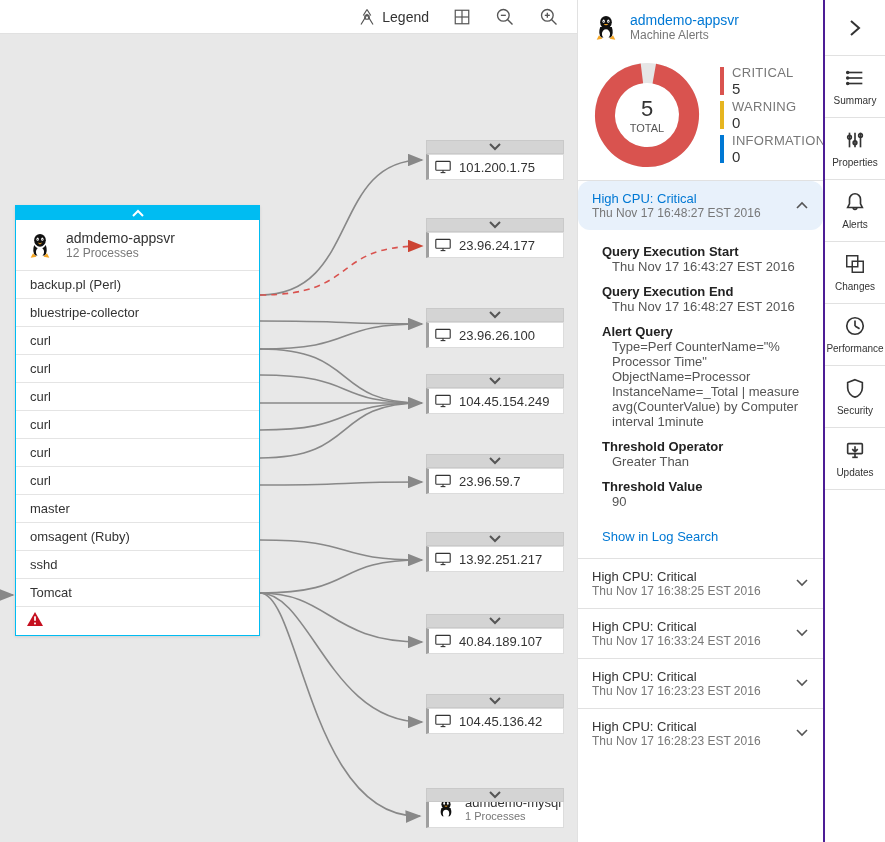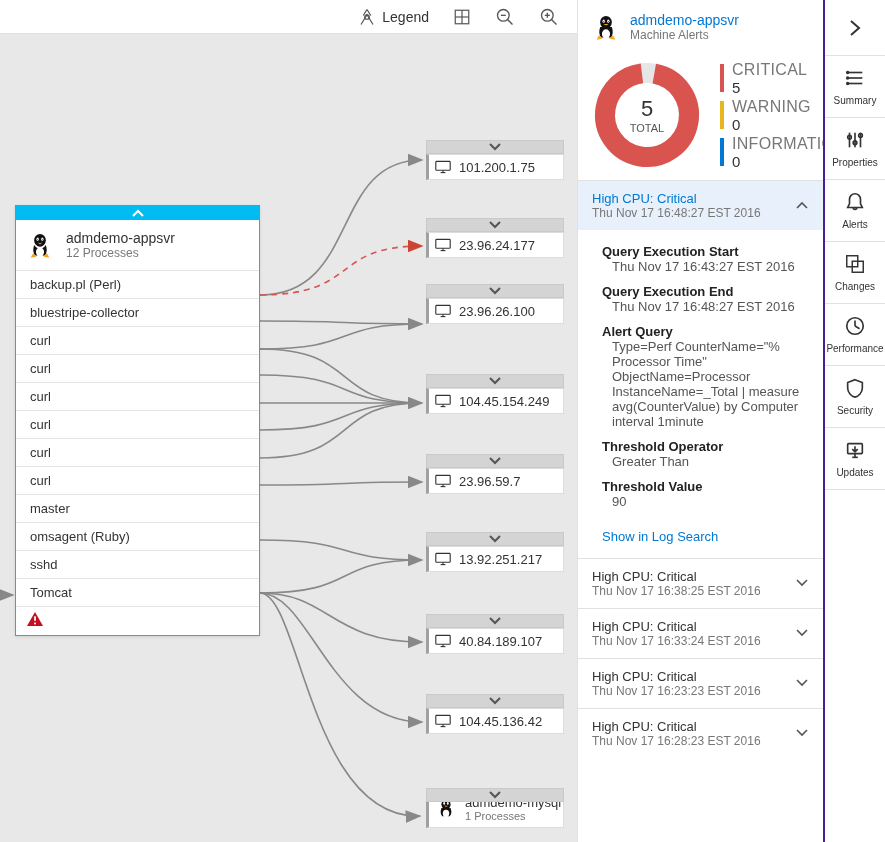--- a/index.html
+++ b/index.html
@@ -137,28 +137,29 @@
     display: flex; flex-direction: column; align-items: center; justify-content: center;
   }
   .donut-center .big { font-size: 22px; color: #333; }
   .donut-center .small { font-size: 11px; color: #555; }
   .sev-list { display: flex; flex-direction: column; gap: 2px; }
   .sev-item { display: flex; align-items: center; gap: 8px; }
   .sev-bar { width: 4px; height: 28px; }
   .sev-bar.critical { background: #d9534f; }
   .sev-bar.warning { background: #e6b520; }
   .sev-bar.info { background: #0078d4; }
-  .sev-text .label { font-size: 16px; color: #777; letter-spacing: 0.3px; }
+  .sev-text .label { font-size: 13px; color: #777; letter-spacing: 0.3px; }
   .sev-text .value { font-size: 15px; color: #333; }
   .alert-sec { border-top: 1px solid #e1e1e1; }
   .alert-header {
     display: flex; align-items: center; justify-content: space-between;
     padding: 10px 14px;
     cursor: pointer;
     font-size: 13px;
+    border-radius: 12px;
   }
   .alert-header .t1 { color: #0078d4; }
   .alert-header .t2 { font-size: 12px; color: #777; }
   .alert-header.open { background: #e8f1fb; }
   .alert-header .chev { color: #555; }
   .alert-detail {
     padding: 4px 14px 14px 24px;
     font-size: 13px;
     color: #333;
   }
@@ -330,21 +331,21 @@
         </div>
         <div class="node-body">
           <svg class="monitor-icon" viewBox="0 0 20 16">
             <rect x="1" y="1" width="18" height="11" rx="1" fill="none" stroke="#333" stroke-width="1.4"></rect>
             <line x1="7" y1="15" x2="13" y2="15" stroke="#333" stroke-width="1.4"></line>
             <line x1="10" y1="12" x2="10" y2="15" stroke="#333" stroke-width="1.4"></line>
           </svg>
           <span>23.96.24.177</span>
         </div>
       </div>
-      <div class="node" style="left: 426px; top: 284px; padding-left: 16px;">
+      <div class="node" style="left: 426px; top: 308px; padding-left: 16px;">
         <div class="node-tab">
           <svg class="chev-down-svg" viewBox="0 0 14 10">
             <path d="M2 2 L7 7 L12 2" stroke="#555" stroke-width="2" fill="none"></path>
           </svg>
         </div>
         <div class="node-body">
           <svg class="monitor-icon" viewBox="0 0 20 16">
             <rect x="1" y="1" width="18" height="11" rx="1" fill="none" stroke="#333" stroke-width="1.4"></rect>
             <line x1="7" y1="15" x2="13" y2="15" stroke="#333" stroke-width="1.4"></line>
             <line x1="10" y1="12" x2="10" y2="15" stroke="#333" stroke-width="1.4"></line>

